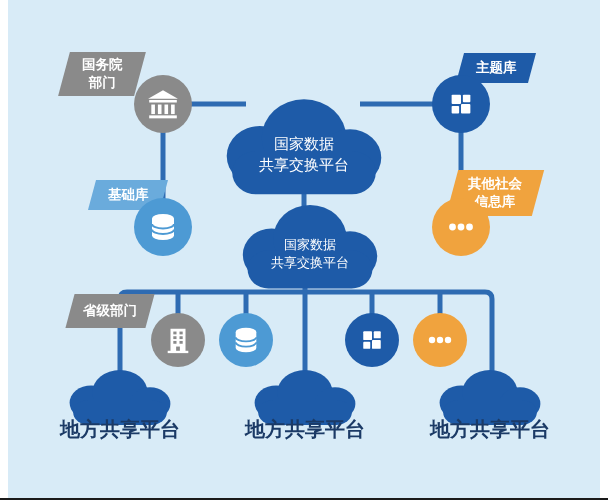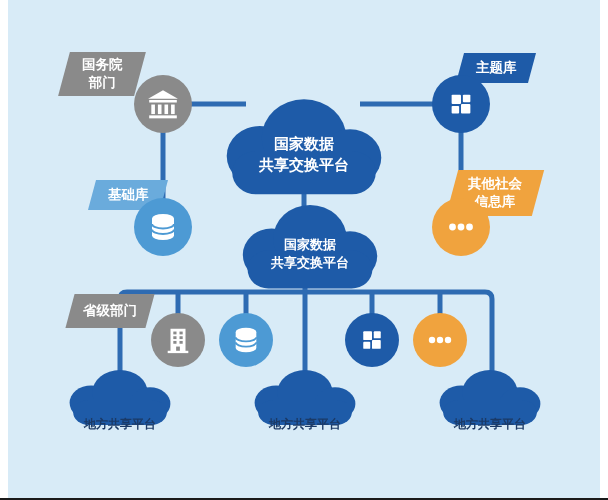--- a/index.html
+++ b/index.html
@@ -42,28 +42,28 @@
   .c-orange { background:#f0a33e; color:#f0a33e; }
   .circle svg { display:block; }
 
   
   .cloud { position:absolute; }
   .cloud svg { position:absolute; left:0; top:0; width:100%; height:100%; }
   .cloud-fill { fill:#1e5ba8; }
   .cloud-text {
     position:absolute; left:0; top:0; right:0; bottom:0;
     display:flex; flex-direction:column; align-items:center; justify-content:center;
-    padding-top:16px; color:#ffffff; font-weight:bold; text-align:center;
+    padding-top:16px; color:#ffffff; font-weight:normal; text-align:center;
   }
   .cloud-text.big   { font-size:15px; line-height:1.4; }
   .cloud-text.small { font-size:13px; line-height:1.4; }
 
   .local-label {
     position:absolute; width:160px; text-align:center;
-    color:#1b3a66; font-weight:bold; font-size:12px;
+    color:#1b3a66; font-weight:bold; font-size:20px;
   }
 </style>
 </head>
 <body>
 
 <div class="frame">
   <div class="canvas-bg"></div>
 
   <svg class="lines-layer" viewBox="0 0 608 500">
     <g stroke="#2e6bb2" stroke-width="5" fill="none" stroke-linecap="butt">

